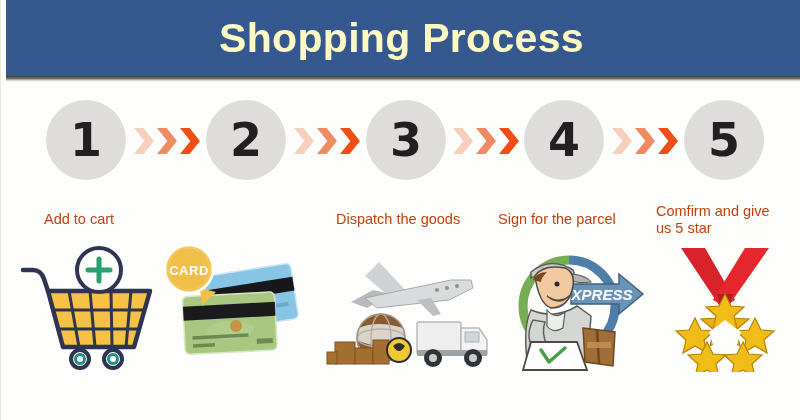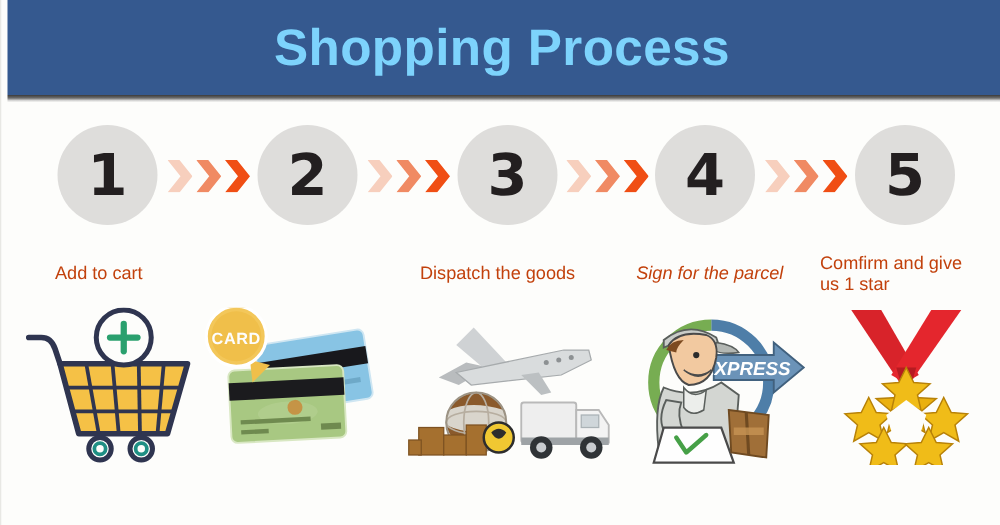--- a/index.html
+++ b/index.html
@@ -37,21 +37,21 @@
   }
   .banner-shadow {
     position: absolute;
     left: 5px;
     top: 76px;
     width: 795px;
     height: 6px;
     background: linear-gradient(to bottom, #3b3b3b 0%, #6d6d6d 40%, rgba(190,190,190,0.55) 75%, rgba(255,255,255,0) 100%);
   }
   .banner-title {
-    color: #7dd3fc;
+    color: #fef9c3;
     font-size: 41px;
     font-weight: bold;
     letter-spacing: 0.3px;
     line-height: 1;
     margin-left: -4px;
   }
 
   
   .steps {
     position: absolute;
@@ -111,21 +111,21 @@
   .label {
     position: absolute;
     font-size: 14.5px;
     color: #c2410c;
     line-height: 17px;
     white-space: pre-line;
   }
   .l1 { left: 43px;  top: 211px; }
   .l2 { left: 184px; top: 211px; }
   .l3 { left: 335px; top: 211px; }
-  .l4 { left: 508px; top: 211px; font-style: italic; }
+  .l4 { left: 497px; top: 211px; }
   .l5 { left: 655px; top: 203px; width: 140px; }
 
   
   .icons {
     position: absolute;
     left: 0;
     top: 246px;
     width: 656px;
     height: 130px;
   }
@@ -191,21 +191,21 @@
 
     <div class="circle c5">
       <span>5</span>
     </div>
   </div>
 
   <div class="label l1">Add to cart</div>
   <div class="label l3">Dispatch the goods</div>
   <div class="label l4">Sign for the parcel</div>
   <div class="label l5">Comfirm and give
-us 1 star</div>
+us 5 star</div>
 
   <div class="icons">
 
     <div class="icon-slot i1">
       <svg width="150" height="126" viewBox="0 0 150 126">
         <g fill="none" stroke="#2f3550" stroke-width="4.5" stroke-linecap="round" stroke-linejoin="round">
           <path d="M10 24 h10 q8 0 11 9 l4 12"></path>
         </g>
         <path d="M35 45 L137 45 L121 101 L50 101 Z" fill="#f5c146" stroke="#2f3550" stroke-width="4.5" stroke-linejoin="round"></path>
         <g stroke="#2f3550" stroke-width="3" fill="none">

